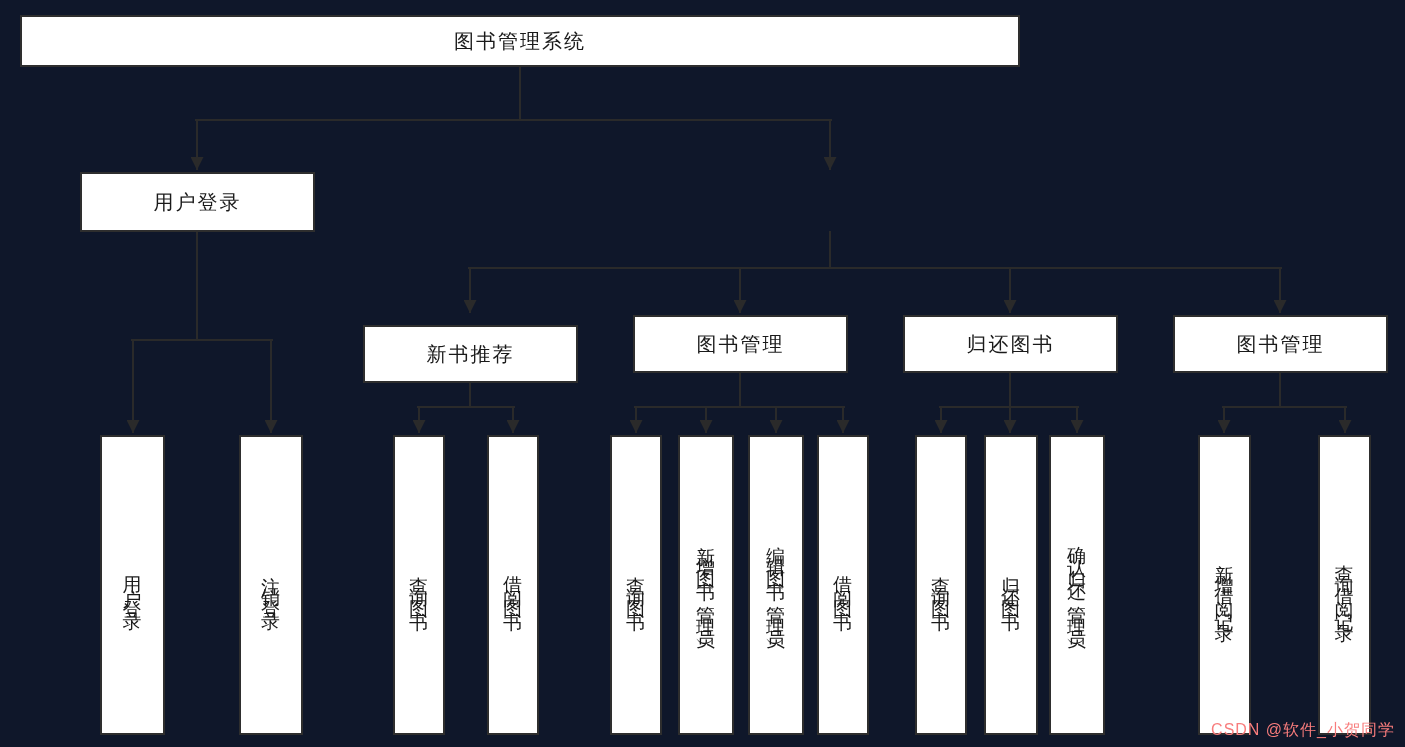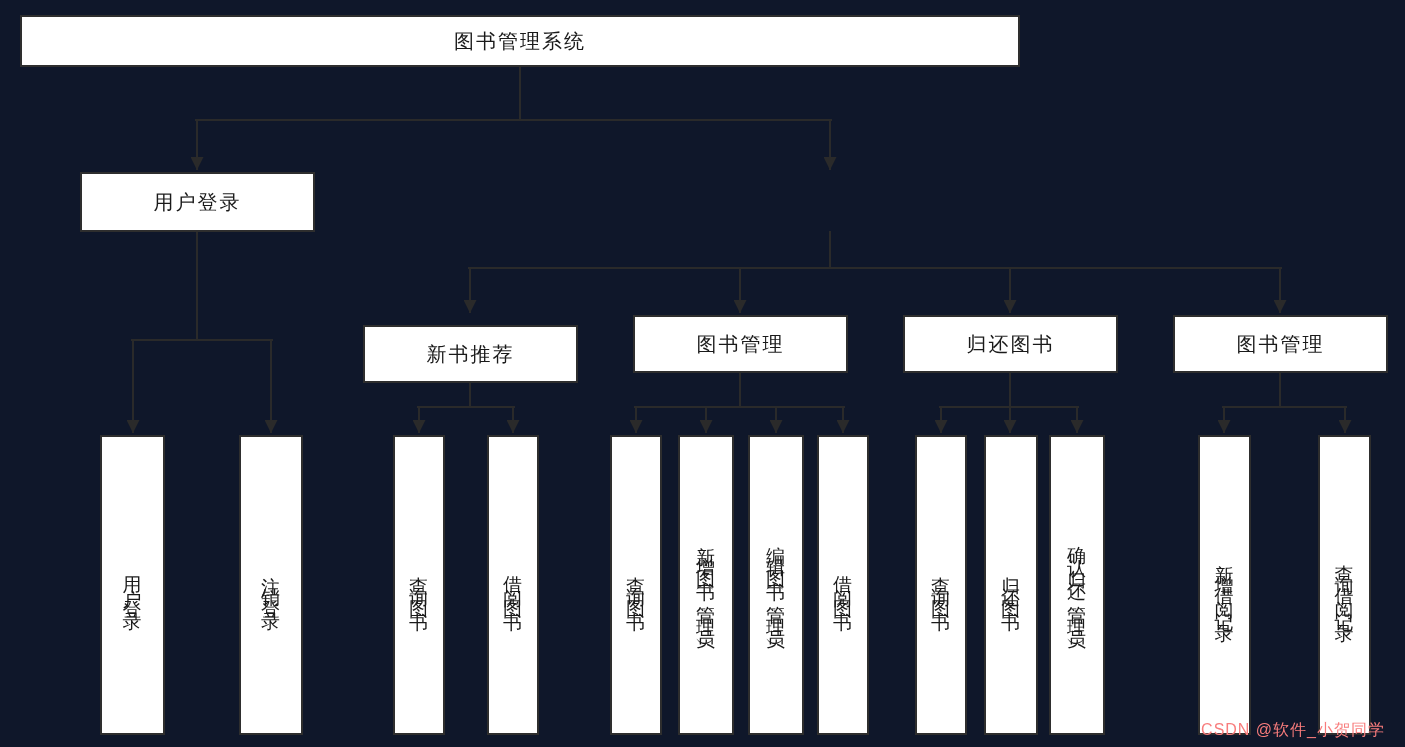--- a/index.html
+++ b/index.html
@@ -27,21 +27,21 @@
   }
   .box.v span{
     writing-mode:vertical-lr;
     text-orientation:mixed;
     font-size:19px;
     letter-spacing:12px;
     line-height:1;
   }
   .watermark{
     position:absolute;
-    right:20px;bottom:6px;
+    right:10px;bottom:6px;
     font-size:16px;
     color:#f87c7c;
     letter-spacing:1px;
     white-space:nowrap;
   }
 </style>
 </head>
 <body>
 
 <div class="canvas">

